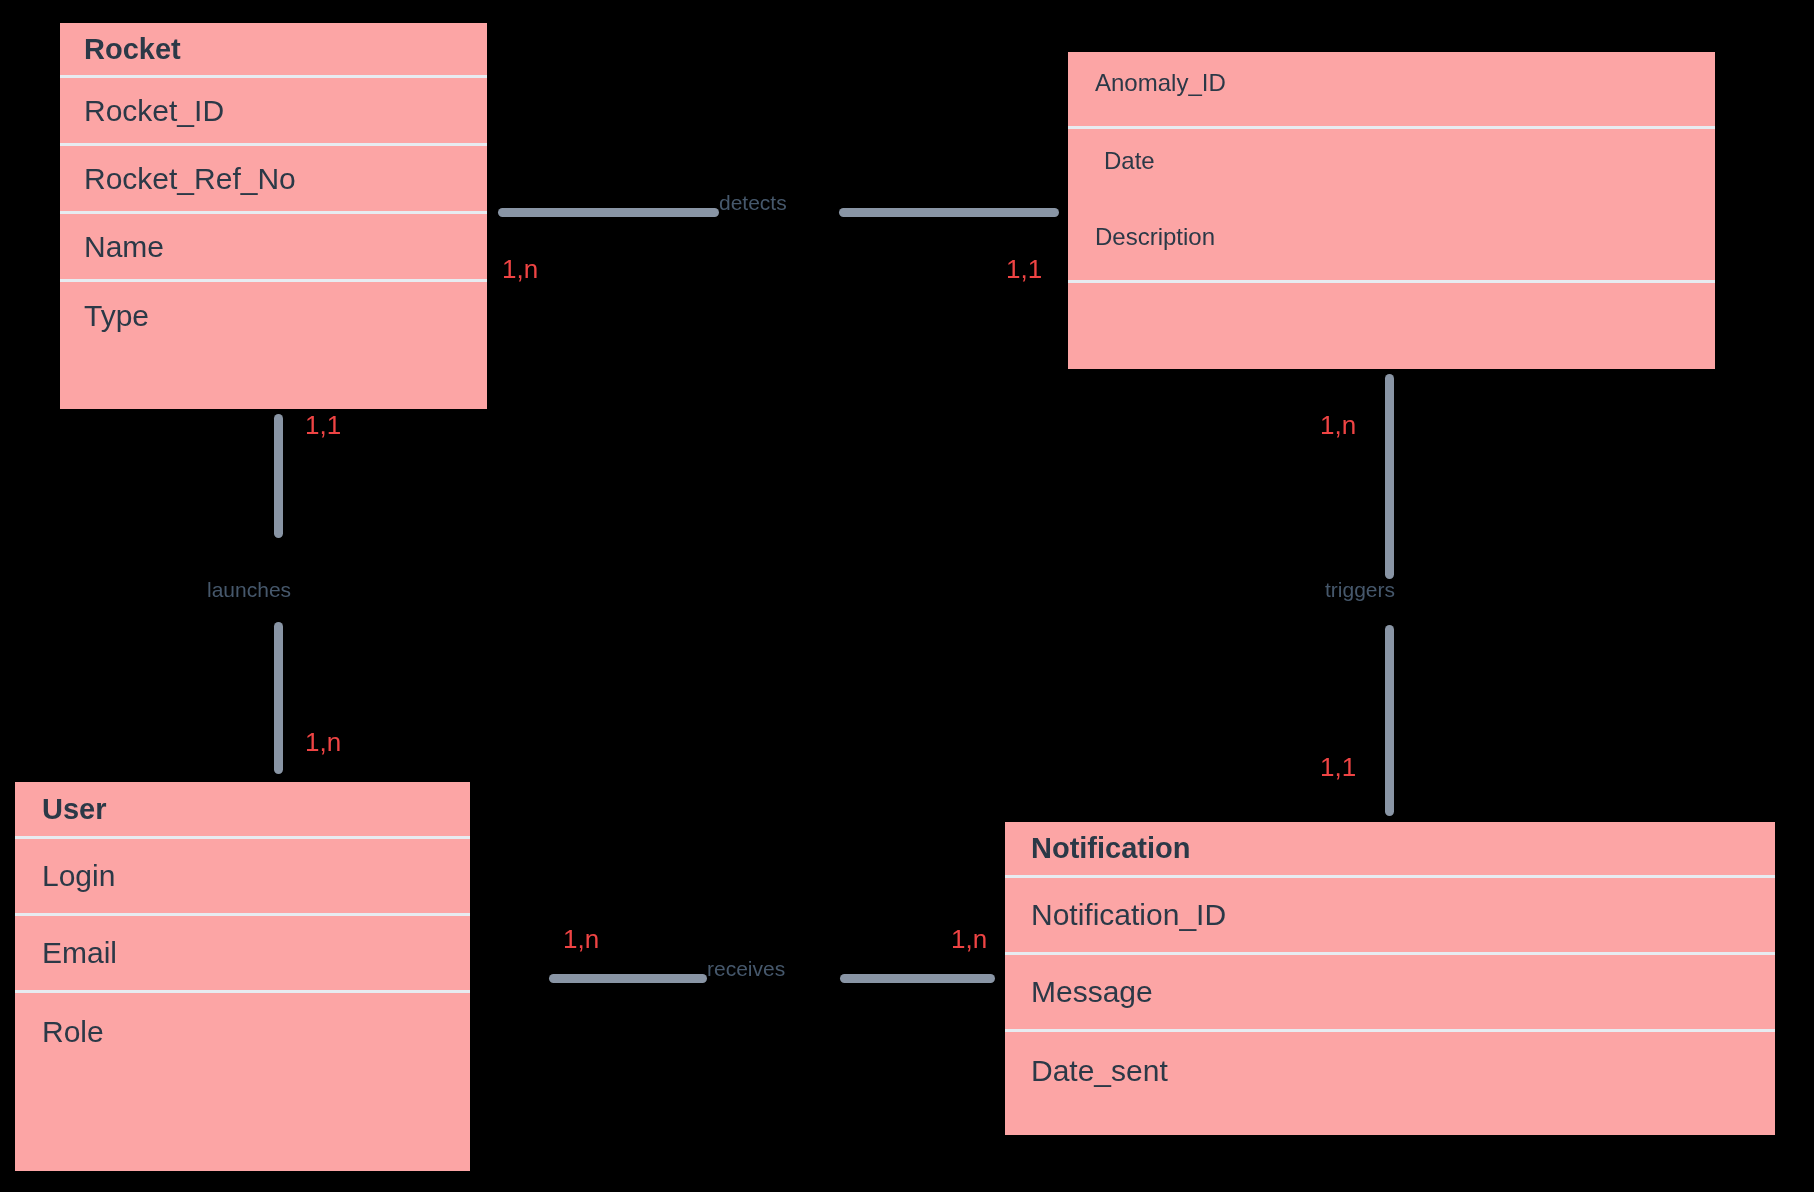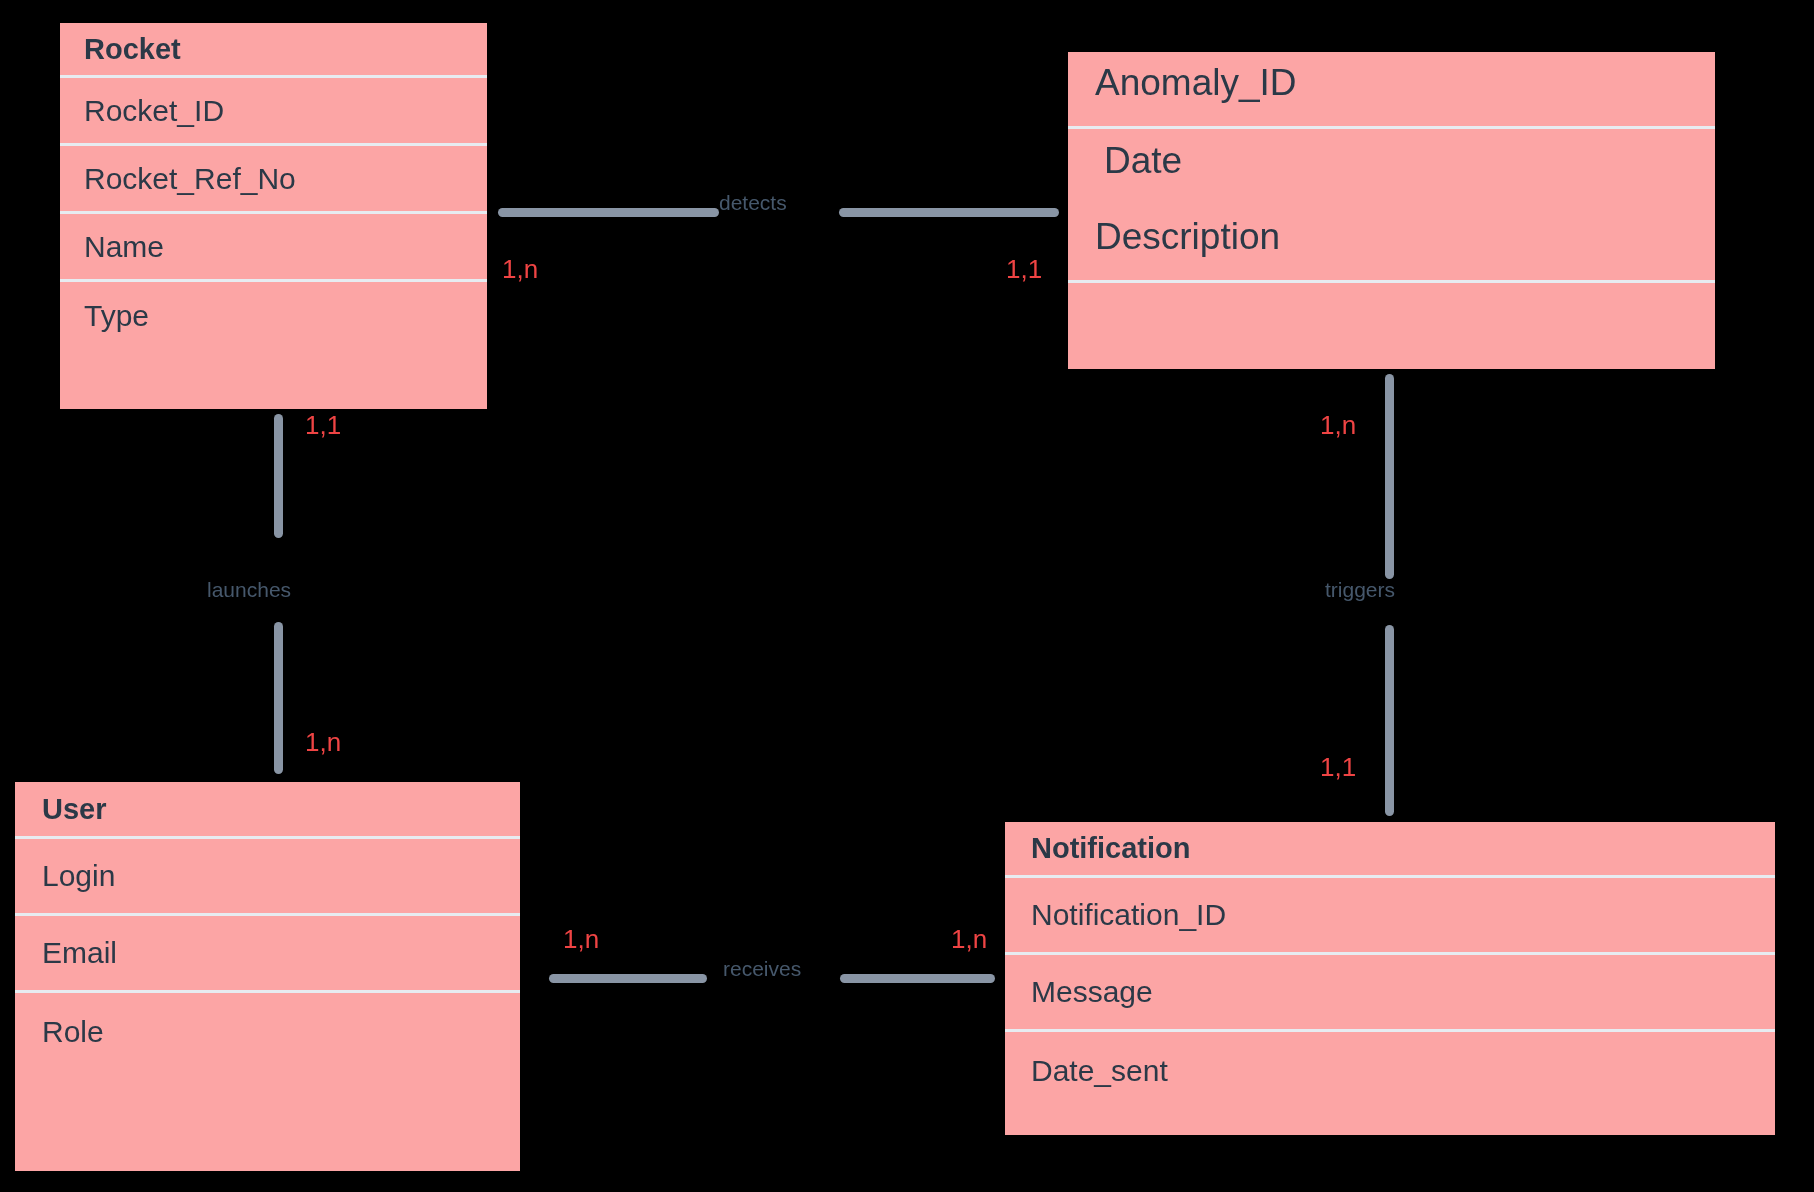--- a/index.html
+++ b/index.html
@@ -19,25 +19,25 @@
   .entity .attr.last{border-bottom:none;}
 
   
   #ent-rocket{left:60px;top:23px;width:427px;height:386px;}
   #ent-rocket .ent-title{height:55px;padding:0 0 0 24px;font-size:29px;}
   #ent-rocket .attr{height:68px;padding:0 0 0 24px;font-size:30px;}
 
   
   #ent-anomaly{left:1068px;top:52px;width:647px;height:317px;}
   #ent-anomaly .ent-title{height:57px;padding:0 0 0 27px;font-size:29px;}
-  #ent-anomaly .attr{height:77px;padding:0 0 13px 27px;font-size:37px;}
+  #ent-anomaly .attr{height:77px;padding:0 0 13px 27px;font-size:24px;}
   #ent-anomaly .attr.indent{padding-left:36px;}
 
   
-  #ent-user{left:15px;top:782px;width:505px;height:389px;}
+  #ent-user{left:15px;top:782px;width:455px;height:389px;}
   #ent-user .ent-title{height:57px;padding:0 0 0 27px;font-size:29px;}
   #ent-user .attr{height:77px;padding:0 0 0 27px;font-size:30px;}
 
   
   #ent-notification{left:1005px;top:822px;width:770px;height:313px;}
   #ent-notification .ent-title{height:56px;padding:0 0 0 26px;font-size:29px;}
   #ent-notification .attr{height:77px;padding:0 0 0 26px;font-size:30px;}
 
   
   .hline{position:absolute;height:9px;background:#8995a5;border-radius:5px;}
@@ -64,21 +64,21 @@
   
   #line-triggers-a{left:1385px;top:374px;height:205px;}
   #line-triggers-b{left:1385px;top:625px;height:191px;}
   #label-triggers{left:1325px;top:578px;}
   #card-triggers-top{left:1320px;top:410px;}
   #card-triggers-bottom{left:1320px;top:752px;}
 
   
   #line-receives-a{left:549px;top:974px;width:158px;}
   #line-receives-b{left:840px;top:974px;width:155px;}
-  #label-receives{left:707px;top:957px;margin-left:16px;}
+  #label-receives{left:707px;top:957px;}
   #card-receives-left{left:563px;top:924px;}
   #card-receives-right{left:951px;top:924px;}
 </style>
 </head>
 <body>
 
 <div class="canvas">
 
   <div class="entity" id="ent-rocket">
     <div class="ent-title">Rocket</div>

